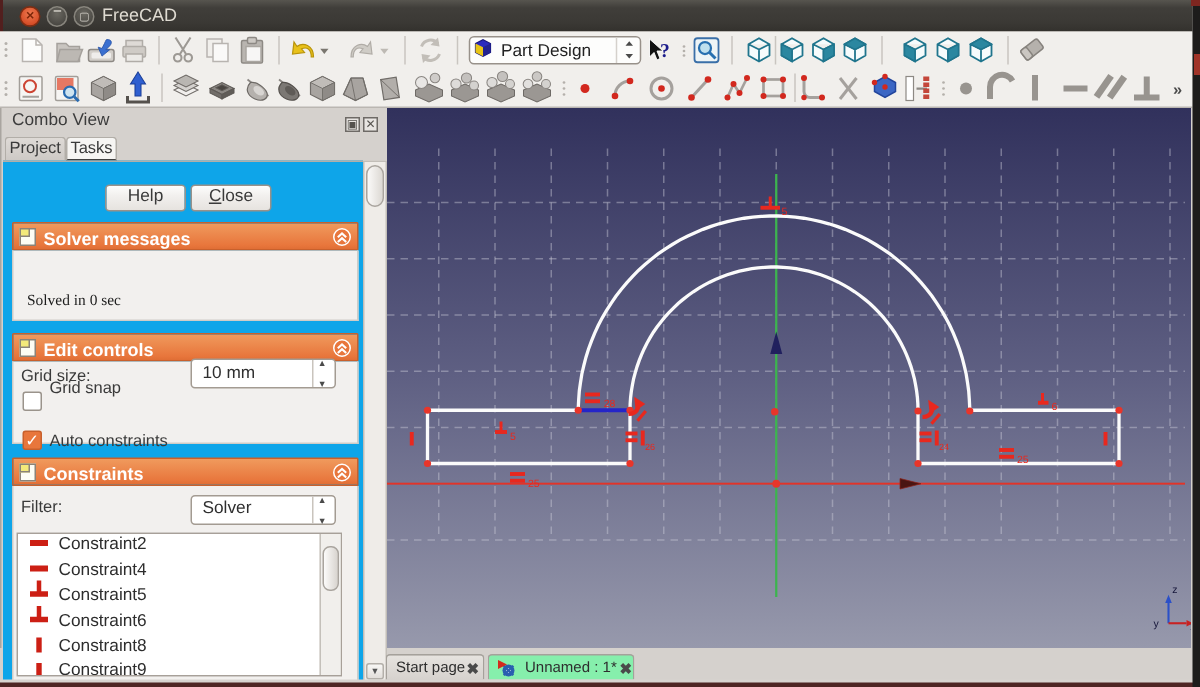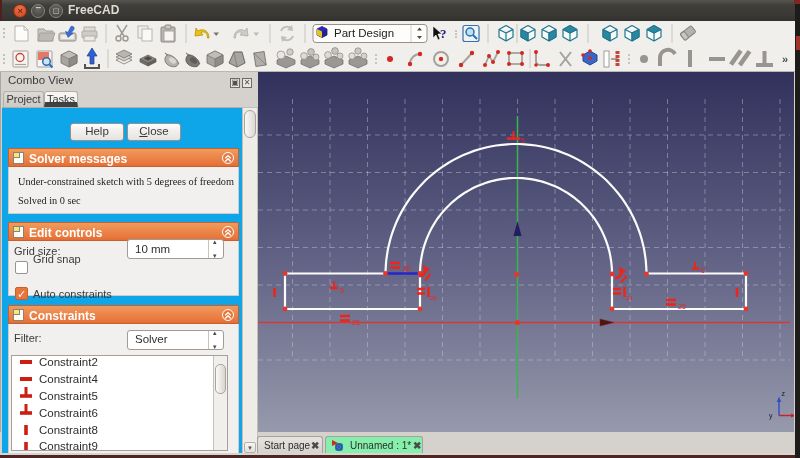--- a/index.html
+++ b/index.html
@@ -6,33 +6,33 @@
 html,body { width:800px; height:458px; overflow:hidden; font-family:"Liberation Sans", sans-serif; }
 #win { position:relative; width:800px; height:458px; background:#d5d1cd; overflow:hidden; }
 
 #titlebar { position:absolute; left:0; top:0; width:795px; height:21px;
   background:linear-gradient(#57554f, #403e3a 25%, #3b3935 70%, #33312d);
   border-left:2px solid #521f1e; }
 .wbtn { position:absolute; top:4px; width:14px; height:14px; border-radius:50%; }
 #btn-close { left:11px; background:radial-gradient(circle at 50% 35%, #ee7a50, #d8512b 65%, #bc3d1d); border:1px solid #802d12; }
 #btn-min { left:29px; background:radial-gradient(circle at 50% 35%, #6a6861, #4a4843 75%); border:1px solid #88857d;}
 #btn-max { left:47px; background:radial-gradient(circle at 50% 35%, #6a6861, #4a4843 75%); border:1px solid #88857d;}
-#title-text { position:absolute; left:66px; top:3px; color:#dfdbd2; font-size:12px; font-weight:bold; }
+#title-text { position:absolute; left:66px; top:3px; color:#dfdbd2; font-size:12px; font-weight:normal; }
 
 #tb1 { position:absolute; left:0; top:21px; width:795px; height:25px; background:#f1efec; }
 #tb2 { position:absolute; left:0; top:46px; width:795px; height:26px; background:#f1efec; border-bottom:1px solid #bab6b1; }
 
 #panel { position:absolute; left:0; top:72px; width:258px; height:360px; background:#d5d1cd; border-left:1px solid #a9a5a0; }
 #combo-title { position:absolute; left:7px; top:2px; font-size:11.5px; color:#3c3c3c; }
 .dockbtn { position:absolute; top:6px; width:10px; height:10px; border:1px solid #6e6a66; background:#e8e5e2; font-size:8px; line-height:8px; text-align:center; color:#55524e;}
 #tabs { position:absolute; left:0px; top:19px; width:258px; height:16px; }
 .tab { position:absolute; top:0; height:16px; font-size:11px; color:#3a3a3a; text-align:center;
   border:1px solid #b2aea8; border-bottom:none; border-radius:3px 3px 0 0; padding-top:1px; }
 #tab-project { left:2px; width:41px; background:linear-gradient(#dedad6,#cdc9c5); }
-#tab-tasks { left:43px; width:34px; background:#f6f5f3; border-bottom:5px solid #404040; z-index:2;}
+#tab-tasks { left:43px; width:34px; background:#f6f5f3; border-bottom:1px solid #404040; z-index:2;}
 #taskarea { position:absolute; left:1px; top:35px; width:240px; height:348px; background:#0ea5e9; border-top:1px solid #b2aea8;}
 .btn { position:absolute; height:18px; background:linear-gradient(#fdfdfc,#f2f0ee 40%,#e6e3df); border:1px solid #98918a; border-radius:3px;
   font-size:11.5px; color:#3a3a3a; text-align:center; padding-top:1px; }
 .sechead { position:absolute; left:6px; width:231px; height:19px; background:linear-gradient(#f09a5d,#e8763c 85%,#e06e35); border:1px solid #c8602c; border-radius:1px;
   color:#fff; font-weight:bold; font-size:12px; }
 .sechead .txt { position:absolute; left:20px; top:3px; }
 .noteicon { position:absolute; left:4px; top:3px; width:11px; height:12px; background:#fdfdf4; border:1px solid #8a8378; }
 .noteicon:before { content:""; position:absolute; left:-1px; top:-1px; width:5px; height:4px; background:#f3e97a; border:1px solid #8a8378;}
 .collapse { position:absolute; right:4px; top:3px; width:12px; height:12px; border-radius:50%; background:#e8763c; border:1px solid #fff; color:#fff; font-size:9px; line-height:11px; text-align:center; font-weight:bold;}
 .secbody { position:absolute; left:6px; width:231px; background:#f2f0ee; border:1px solid #cfccc7; border-top:none; }
@@ -389,21 +389,20 @@
       <div class="sechead" style="top:40px;">
           <div class="noteicon"></div>
           <div class="txt">Solver messages</div>
           <div class="collapse">
             <svg width="12" height="12" viewBox="0 0 12 12" style="position:absolute;left:-1px;top:-1px;">
               <path d="M3.2 6.2 L6 3.6 L8.8 6.2 M3.2 9.4 L6 6.8 L8.8 9.4" stroke="#fff" stroke-width="1.4" fill="none"></path>
             </svg>
           </div>
         </div>
       <div class="secbody" style="top:59px; height:47px; font-family:'Liberation Serif',serif; font-size:10.3px; color:#1c1c1c; white-space:nowrap; overflow:hidden;">
-        <div style="position:absolute; left:9px; top:9px;">Under-constrained sketch with 5 degrees of freedom</div>
         <div style="position:absolute; left:9px; top:28px;">Solved in 0 sec</div>
       </div>
       <div class="sechead" style="top:114px;">
           <div class="noteicon"></div>
           <div class="txt">Edit controls</div>
           <div class="collapse">
             <svg width="12" height="12" viewBox="0 0 12 12" style="position:absolute;left:-1px;top:-1px;">
               <path d="M3.2 6.2 L6 3.6 L8.8 6.2 M3.2 9.4 L6 6.8 L8.8 9.4" stroke="#fff" stroke-width="1.4" fill="none"></path>
             </svg>
           </div>

